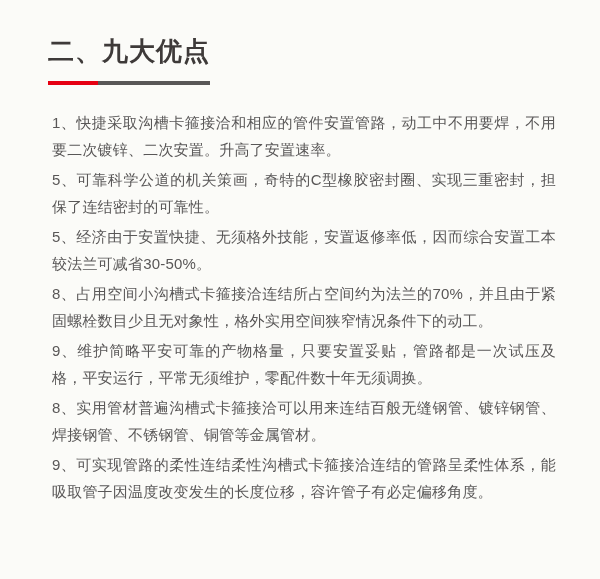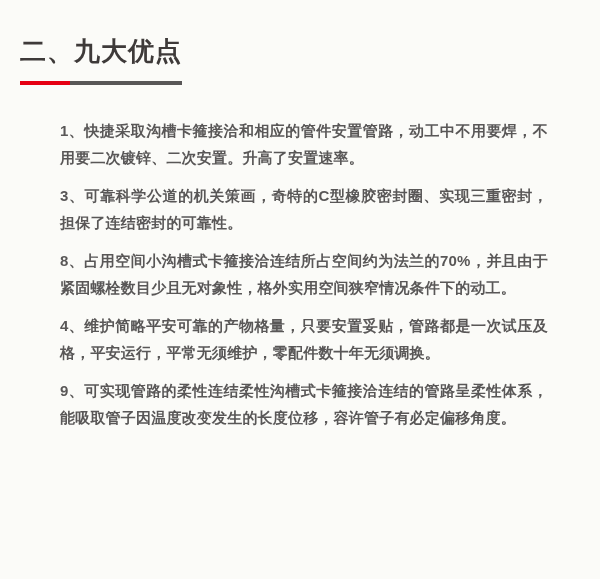--- a/index.html
+++ b/index.html
@@ -10,21 +10,21 @@
   }
   .page {
     position: relative;
     width: 600px;
     height: 579px;
     background: #fbfbf8;
     overflow: hidden;
     box-sizing: border-box;
   }
   .header {
-    padding: 36px 40px 0 20px;
+    padding: 36px 40px 0 48px;
   }
   .page-title {
     margin: 0;
     font-size: 26px;
     font-weight: bold;
     color: #3e3a39;
     letter-spacing: 1px;
     line-height: 1.2;
   }
   .title-underline {
@@ -40,43 +40,44 @@
   }
   .title-underline .seg-gray {
     flex: 1;
     height: 100%;
     background: #595757;
   }
   .content {
     padding: 21px 40px 0 48px;
   }
   .adv-item {
-    margin: 12px;
+    margin: 4px;
     font-size: 15px;
     line-height: 26.5px;
     color: #595757;
     text-align: justify;
     letter-spacing: 0.2px;
-    font-weight: bold;
   }
 </style>
 </head>
 <body>
 
 <div class="page">
 
   <div class="header">
     <h1 class="page-title">二、九大优点</h1>
     <div class="title-underline">
       <span class="seg-red"></span>
       <span class="seg-gray"></span>
     </div>
   </div>
 
   <div class="content">
     <p class="adv-item">1、快捷采取沟槽卡箍接洽和相应的管件安置管路，动工中不用要焊，不用要二次镀锌、二次安置。升高了安置速率。</p>
-    <p class="adv-item">3、可靠科学公道的机关策画，奇特的C型橡胶密封圈、实现三重密封，担保了连结密封的可靠性。</p>
+    <p class="adv-item">5、可靠科学公道的机关策画，奇特的C型橡胶密封圈、实现三重密封，担保了连结密封的可靠性。</p>
+    <p class="adv-item">5、经济由于安置快捷、无须格外技能，安置返修率低，因而综合安置工本较法兰可减省30-50%。</p>
     <p class="adv-item">8、占用空间小沟槽式卡箍接洽连结所占空间约为法兰的70%，并且由于紧固螺栓数目少且无对象性，格外实用空间狭窄情况条件下的动工。</p>
-    <p class="adv-item">4、维护简略平安可靠的产物格量，只要安置妥贴，管路都是一次试压及格，平安运行，平常无须维护，零配件数十年无须调换。</p>
+    <p class="adv-item">9、维护简略平安可靠的产物格量，只要安置妥贴，管路都是一次试压及格，平安运行，平常无须维护，零配件数十年无须调换。</p>
+    <p class="adv-item">8、实用管材普遍沟槽式卡箍接洽可以用来连结百般无缝钢管、镀锌钢管、焊接钢管、不锈钢管、铜管等金属管材。</p>
     <p class="adv-item">9、可实现管路的柔性连结柔性沟槽式卡箍接洽连结的管路呈柔性体系，能吸取管子因温度改变发生的长度位移，容许管子有必定偏移角度。</p>
   </div>
 
 </div>
 
 </body></html>

